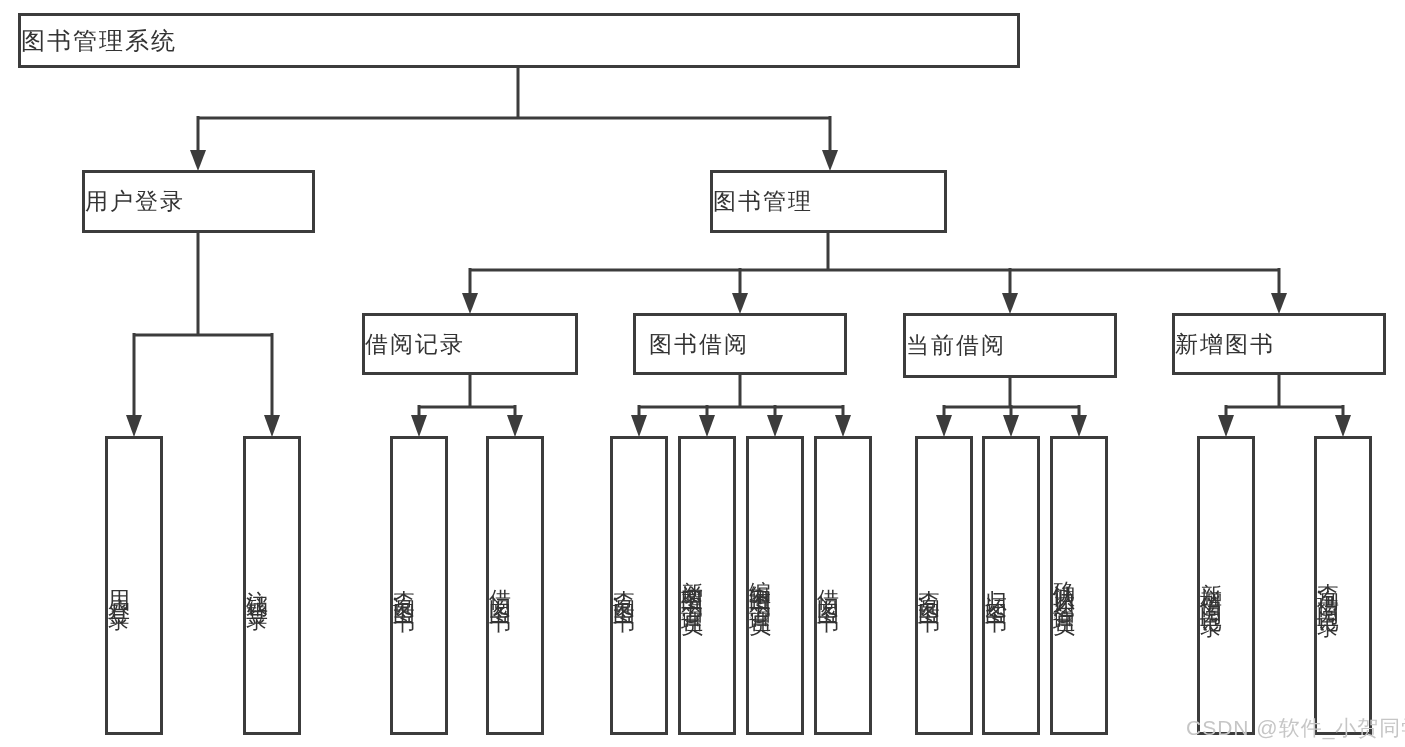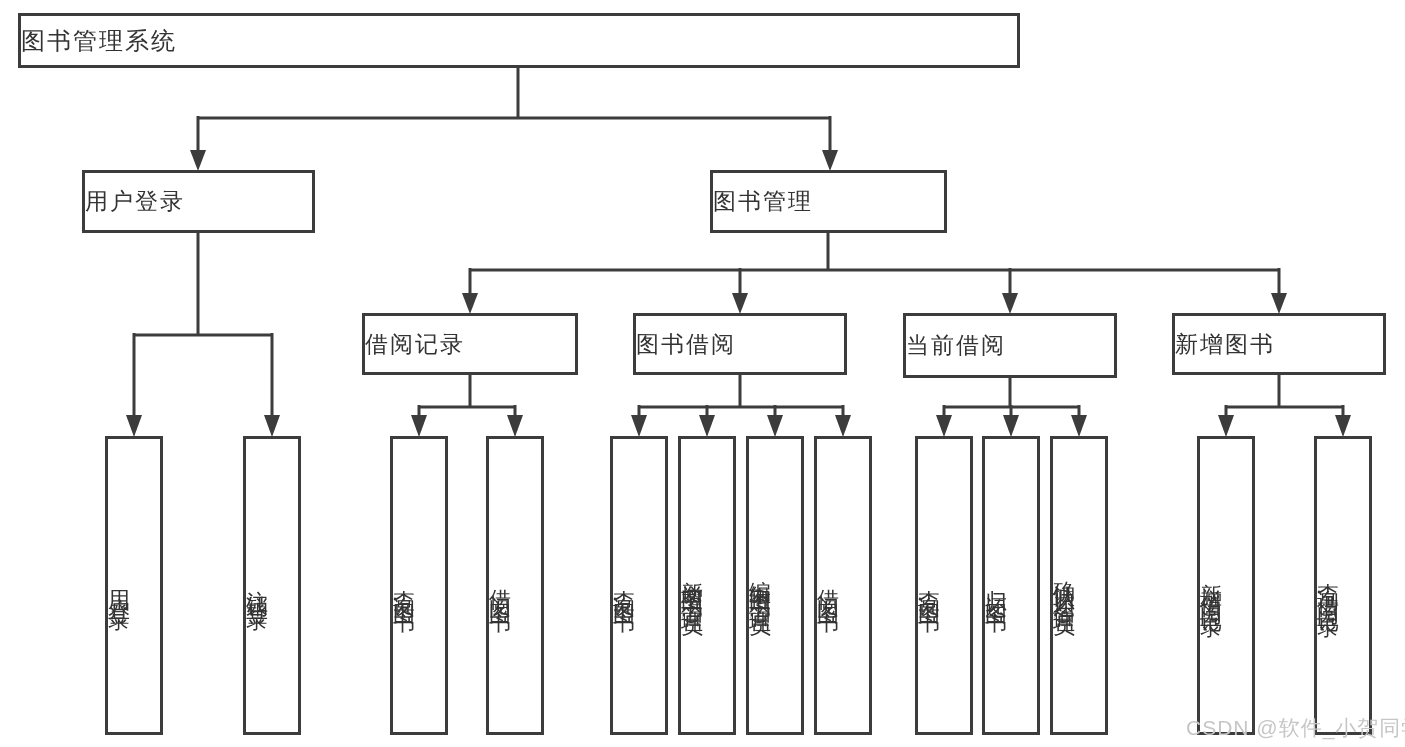--- a/index.html
+++ b/index.html
@@ -93,21 +93,21 @@
   <div class="node hbox" style="left:82px;top:170px;width:233px;height:63px;">
     <span>用户登录</span>
   </div>
   <div class="node hbox" style="left:710px;top:170px;width:237px;height:63px;">
     <span>图书管理</span>
   </div>
 
   <div class="node hbox" style="left:362px;top:313px;width:216px;height:62px;">
     <span>借阅记录</span>
   </div>
-  <div class="node hbox" style="left:633px;top:313px;width:214px;height:62px;">
+  <div class="node hbox" style="left:633px;top:313px;width:214px;height:62px;padding-left:13px;">
     <span>图书借阅</span>
   </div>
   <div class="node hbox" style="left:903px;top:313px;width:214px;height:65px;">
     <span>当前借阅</span>
   </div>
   <div class="node hbox" style="left:1172px;top:313px;width:214px;height:62px;">
     <span>新增图书</span>
   </div>
 
   <div class="node leaf" style="left:105px;top:436px;">

